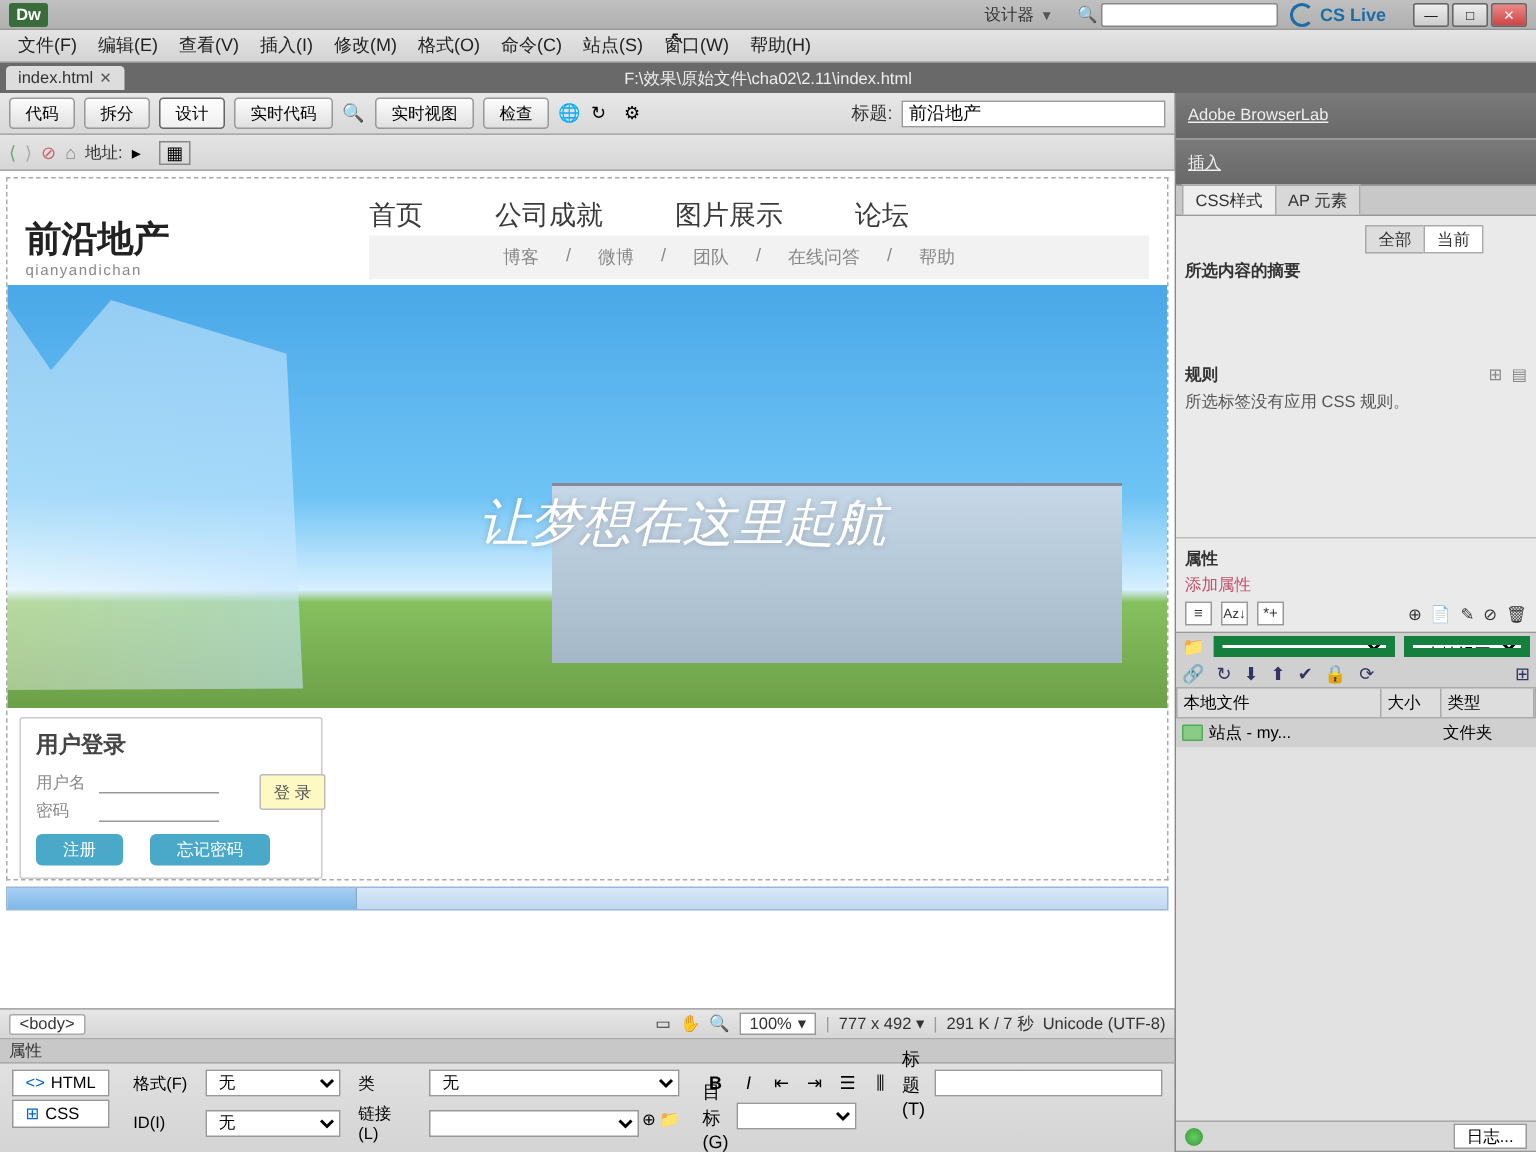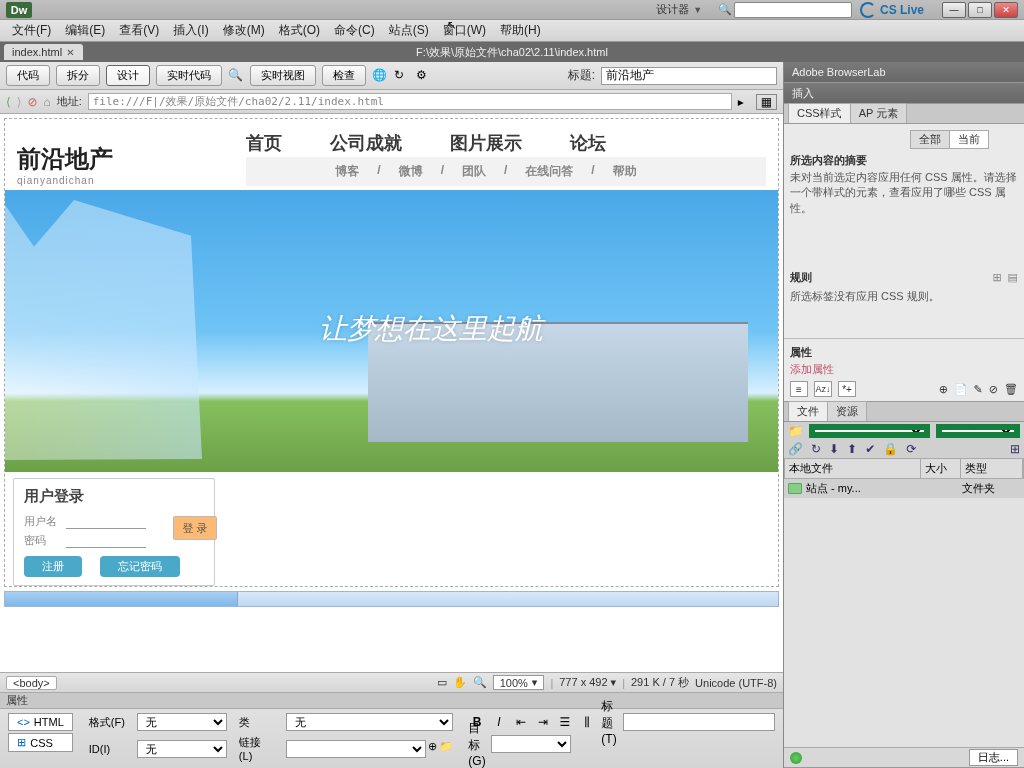--- a/index.html
+++ b/index.html
@@ -47,32 +47,32 @@
 .addr-input { flex: 1; height: 17px; border: 1px solid #aaa; background: #fff; padding: 0 4px; color: #888; font-size: 11px; font-family: monospace; }
 
 
 .canvas-wrap { flex: 1; background: #fff; overflow: hidden; position: relative; }
 .page { border: 1px dashed #aaa; margin: 4px; position: relative; }
 .page-head { display: flex; justify-content: space-between; align-items: flex-end; padding: 10px 12px 4px; }
 .brand { font-size: 24px; font-weight: bold; color: #222; }
 .brand-sub { font-size: 10px; color: #888; letter-spacing: 1px; }
 .nav-main { display: flex; gap: 48px; padding: 2px 40px 2px 0; font-size: 18px; color: #3a3a3a; }
 .nav-sub { display: flex; gap: 18px; padding: 6px 40px 6px 0; font-size: 12px; color: #888; background: #f2f2f2; justify-content: center; }
-.nav-block { width: 520px; font-weight: bold; }
+.nav-block { width: 520px; }
 .banner { height: 282px; background: linear-gradient(to bottom, #4aa8e8 0%, #6fc4f5 50%, #d8f0ff 72%, #86c05e 75%, #6ca048 100%); position: relative; overflow: hidden; }
 .building-left { position:absolute; left:0; top:10px; width: 218px; height: 260px; background: linear-gradient(90deg, rgba(255,255,255,.4), rgba(200,230,255,.6)); clip-path: polygon(-2px 100%, 0 1.84502%, 13.3028% 18.0076%, 31.6514% 0, 85.3211% 13.7931%, 90.367% 99.6169%); }
 .building-right { position:absolute; right:30px; bottom:30px; width: 380px; height: 120px; background: linear-gradient(180deg, #c6d8e8, #a4b8c8); border-top: 2px solid #889; }
 .slogan1 { position:absolute; left:270px; top:96px; color:#fff; font-size: 26px; font-style: italic; text-shadow: 0 0 4px rgba(0,0,0,.2); }
-.slogan2 { position:absolute; left:314px; top:120px; color:#fff; font-size: 28px; font-style: italic; text-shadow: 0 0 4px rgba(0,0,0,.2); }
+.slogan2 { position:absolute; left:314px; top:136px; color:#fff; font-size: 34px; font-style: italic; text-shadow: 0 0 4px rgba(0,0,0,.2); }
 .login-box { width: 202px; margin: 6px 0 0 8px; border: 1px solid #ccc; padding: 8px 10px; border-radius: 2px; }
 .login-title { font-size: 15px; font-weight: bold; color: #444; margin-bottom: 8px; }
 .login-row { display: flex; align-items: center; gap: 6px; margin: 4px 0; }
 .login-row label { width: 36px; font-size: 11px; color: #888; }
 .login-inp { width: 80px; height: 15px; border: none; border-bottom: 1px solid #999; }
-.login-btn-main { position:absolute; left: 168px; bottom: 46px; width: 44px; height: 24px; background: #fdba74; border: 1px solid #bbb; border-radius: 2px; font-size: 11px; color: #555; display: flex; align-items: center; justify-content: center; }
+.login-btn-main { position:absolute; left: 168px; bottom: 46px; width: 44px; height: 24px; background: #fef9c3; border: 1px solid #bbb; border-radius: 2px; font-size: 11px; color: #555; display: flex; align-items: center; justify-content: center; }
 .login-btns { display: flex; gap: 18px; margin-top: 8px; }
 .pill { background: #4aa8c8; color:#fff; padding: 3px 18px; border-radius: 4px; font-size: 11px; }
 .login-box-wrap { position:relative; }
 
 .hscroll { height: 16px; background: linear-gradient(#d8e8f8,#c0d8f0); border: 1px solid #99b8d8; margin: 2px 4px; position: relative; }
 .hscroll::before { content:""; position:absolute; left:0; top:0; width: 30%; height: 100%; background: linear-gradient(#a8cff2,#7fb8e8); border-right: 1px solid #88aad0; }
 
 
 .status-bar { height: 20px; background: linear-gradient(#e6e6e6,#d6d6d6); border-top: 1px solid #aaa; display: flex; align-items: center; padding: 0 6px; font-size: 11px; color: #333; gap: 6px; }
 .status-bar .tag { background: #fff; border: 1px solid #aaa; padding: 0 6px; border-radius: 2px; }
@@ -89,21 +89,21 @@
 .props-select { background:#fff; border:1px solid #999; height: 18px; min-width: 90px; font-size: 11px; padding: 0 4px; }
 .props-icons { display: flex; gap: 6px; align-items: center; font-size: 12px; }
 .props-icons span { width: 16px; height: 16px; display: inline-flex; align-items: center; justify-content: center; border: 1px solid transparent; }
 .props-footer { display:flex; gap: 14px; padding: 2px 0 2px 380px; }
 
 
 .watermark { position: absolute; bottom: 42px; left: 380px; font-size: 28px; color: rgba(120,120,120,.35); font-weight: bold; letter-spacing: 2px; pointer-events: none; font-style: italic; }
 
 
 .rp { border-bottom: 1px solid #999; }
-.rp-head { height: 20px; background: linear-gradient(#7a7a7a,#686868); color: #eee; font-size: 11px; display: flex; align-items: center; padding: 0 8px; }
+.rp-head { height: 20px; background: linear-gradient(#7a7a7a,#686868); color: #eee; font-size: 11px; display: flex; align-items: center; padding: 15px 8px; text-decoration: underline; }
 .rp-tabs { height: 20px; background: #c8c8c8; display: flex; align-items: flex-end; padding: 0 4px; gap: 0; border-bottom: 1px solid #999; }
 .rp-tab { padding: 2px 8px; font-size: 11px; color: #333; background: #d8d8d8; border: 1px solid #aaa; border-bottom: none; margin-right: -1px; }
 .rp-tab.active { background: #eee; }
 .rp-body { background: #eaeaea; padding: 4px 6px; font-size: 11px; color: #333; }
 .mini-tabs { display: flex; gap: 0; margin: 2px 0 4px 120px; }
 .mini-tab { border: 1px solid #aaa; padding: 1px 8px; font-size: 11px; background: #ddd; margin-right: -1px; }
 .mini-tab.active { background: #fff; }
 .rp-strong { font-weight: bold; margin: 2px 0; }
 .rp-text { color: #555; line-height: 1.4; margin: 2px 0; }
 .add-link { color: #c0506a; }
@@ -180,21 +180,20 @@
       <span class="title-label">标题:</span>
       <input class="title-field" value="前沿地产" style="">
     </div>
 
     <div class="addr-bar">
       <span style="color:#6a6;">⟨</span>
       <span style="color:#aaa;">⟩</span>
       <span style="color:#c66;">⊘</span>
       <span style="color:#888;">⌂</span>
       <span class="addr-label">地址:</span>
-      <input class="addr-input" value="file:///F|/效果/原始文件/cha02/2.11/index.html" style="">
       <span>▸</span>
       <span style="margin-left:6px; border:1px solid #888; padding:0 4px;">▦</span>
     </div>
 
     <div class="canvas-wrap">
       <div class="page">
         <div class="page-head">
           <div>
             <div class="brand">前沿地产</div>
             <div class="brand-sub">qianyandichan</div>
@@ -327,21 +326,20 @@
       <div class="rp-tabs">
         <div class="rp-tab active">CSS样式</div>
         <div class="rp-tab">AP 元素</div>
       </div>
       <div class="rp-body" style="height:214px;">
         <div class="mini-tabs">
           <div class="mini-tab">全部</div>
           <div class="mini-tab active">当前</div>
         </div>
         <div class="rp-strong">所选内容的摘要</div>
-        <div class="rp-text">未对当前选定内容应用任何 CSS 属性。请选择一个带样式的元素，查看应用了哪些 CSS 属性。</div>
         <div style="height:50px;"></div>
         <div style="display:flex; align-items:center;">
             <span class="rp-strong">规则</span>
             <span class="rp-icons-right">
               <span>⊞</span>
               <span>▤</span>
             </span>
           </div>
         <div class="rp-text">所选标签没有应用 CSS 规则。</div>
       </div>
@@ -356,24 +354,20 @@
           <span>⊕</span>
           <span>📄</span>
           <span>✎</span>
           <span>⊘</span>
           <span>🗑</span>
         </div>
       </div>
     </div>
 
     <div class="rp" style="flex:1; display:flex; flex-direction:column;">
-      <div class="rp-tabs">
-        <div class="rp-tab active">文件</div>
-        <div class="rp-tab">资源</div>
-      </div>
       <div class="file-toolbar">
         <span style="color:#6a6;">📁</span>
         <select class="file-sel"><option>mywebsite</option></select>
         <select class="file-sel" style="flex:0 0 72px;"><option>本地视图</option></select>
       </div>
       <div class="file-row-icons">
         <span>🔗</span>
         <span>↻</span>
         <span>⬇</span>
         <span>⬆</span>

